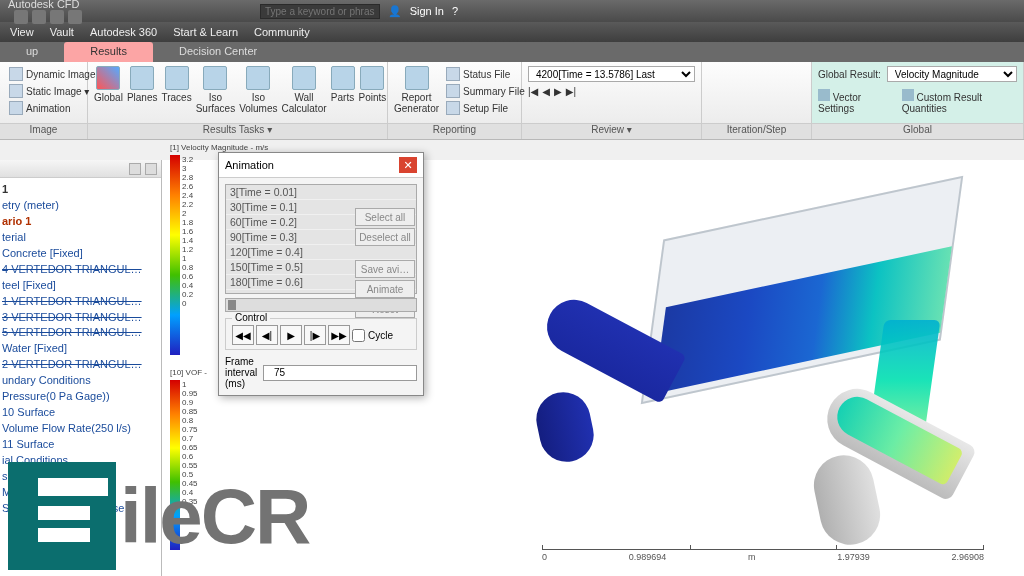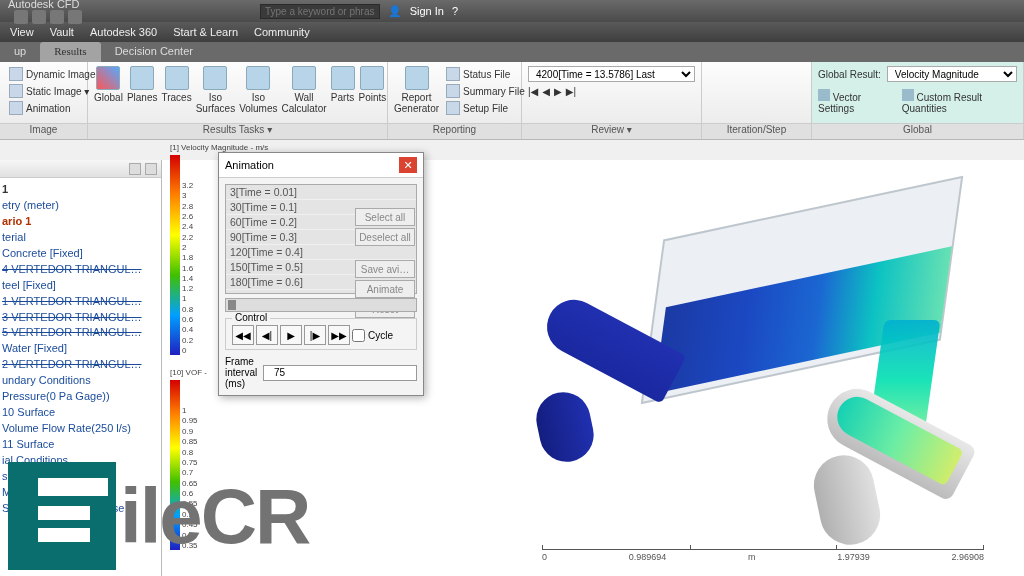--- a/index.html
+++ b/index.html
@@ -13,22 +13,22 @@
 .titlebar input { background:#3a3a3a; border:1px solid #2a2a2a; color:#aaa; font-size:10px; padding:1px 4px; width:120px;}
 .titlebar .qat { display:flex; gap:4px; margin-left:6px;}
 .titlebar .qat span { width:14px; height:14px; background:#777; border-radius:2px;}
 
 
 .menubar { height:20px; background:linear-gradient(#5a5a5a,#3e3e3e); color:#eee; display:flex; align-items:center; font-size:11px; gap:16px; padding:0 10px;}
 .menubar span { cursor:default;}
 
 
 .ribtabs { height:20px; background:#6a6a6a; display:flex; font-size:11px; color:#ddd;}
-.ribtabs div { padding:3px 14px; cursor:default;}
-.ribtabs .active { background:#a3a3a3; color:#333; border-top-left-radius:3px; border-top-right-radius:3px;font-family:Liberation Serif, serif;}
+.ribtabs div { padding:3px 26px; cursor:default;}
+.ribtabs .active { background:#fca5a5; color:#333; border-top-left-radius:3px; border-top-right-radius:3px;}
 
 
 .ribbon { height:78px; background:linear-gradient(#fdfdfd,#e8e8e8); border-bottom:1px solid #b8b8b8; display:flex; font-size:10px; color:#333;}
 .rpanel { border-right:1px solid #ccc; display:flex; flex-direction:column; position:relative;}
 .rpanel .body { flex:1; display:flex; align-items:flex-start; padding:4px 6px 0 6px; gap:4px;}
 .rpanel .label { height:16px; background:#e0e0e0; text-align:center; font-size:10px; color:#555; border-top:1px solid #ccc; padding-top:0;}
 .rbtn { display:flex; flex-direction:column; align-items:center; width:36px; text-align:center; line-height:1.1; gap:2px;}
 .rbtn .ic { width:24px; height:24px; background:#b8d4e8; border:1px solid #8ab; border-radius:2px;}
 .rbtn.wide { width:48px;}
 .rstack { display:flex; flex-direction:column; gap:1px; font-size:10px;}
@@ -45,21 +45,21 @@
 .tree { padding:4px 2px; color:#1a4b9b; line-height:1.45; overflow:hidden;}
 .tree .hdr { color:#333; font-weight:bold;}
 .tree .sel { color:#b03000; font-weight:bold;}
 .tree .str { text-decoration:line-through;}
 .tree div { white-space:nowrap; overflow:hidden; text-overflow:ellipsis;}
 
 
 .legend { position:absolute; width:28px; display:flex; flex-direction:column; font-size:8px; color:#444;}
 .legend .title { position:absolute; top:-12px; left:0; white-space:nowrap; font-size:8px;}
 .legend .bar { width:10px; height:100%; margin-left:0;}
-.legend .ticks { position:absolute; left:12px; top:0; bottom:0; display:flex; flex-direction:column; justify-content:space-between;margin-top:26px;}
+.legend .ticks { position:absolute; left:12px; top:0; bottom:0; display:flex; flex-direction:column; }
 .leg1 { left:170px; top:155px; height:200px;}
 .leg1 .bar { background:linear-gradient(to bottom,#d40000,#ff8000,#ffff00,#40c000,#00a0ff,#2020c0);}
 .leg2 { left:170px; top:380px; height:170px;}
 .leg2 .bar { background:linear-gradient(to bottom,#d40000,#ff8000,#ffff00,#40c000,#00a0ff,#2020c0);}
 
 
 .viewport { flex:1; background:#fff; position:relative;}
 .scale { position:absolute; bottom:14px; left:380px; right:40px; font-size:9px; color:#555;}
 .scale .line { height:5px; border-left:1px solid #555; border-right:1px solid #555; border-bottom:1px solid #555; position:relative;}
 .scale .mid { position:absolute; left:33.3%; top:0; bottom:0; width:1px; background:#555;}

